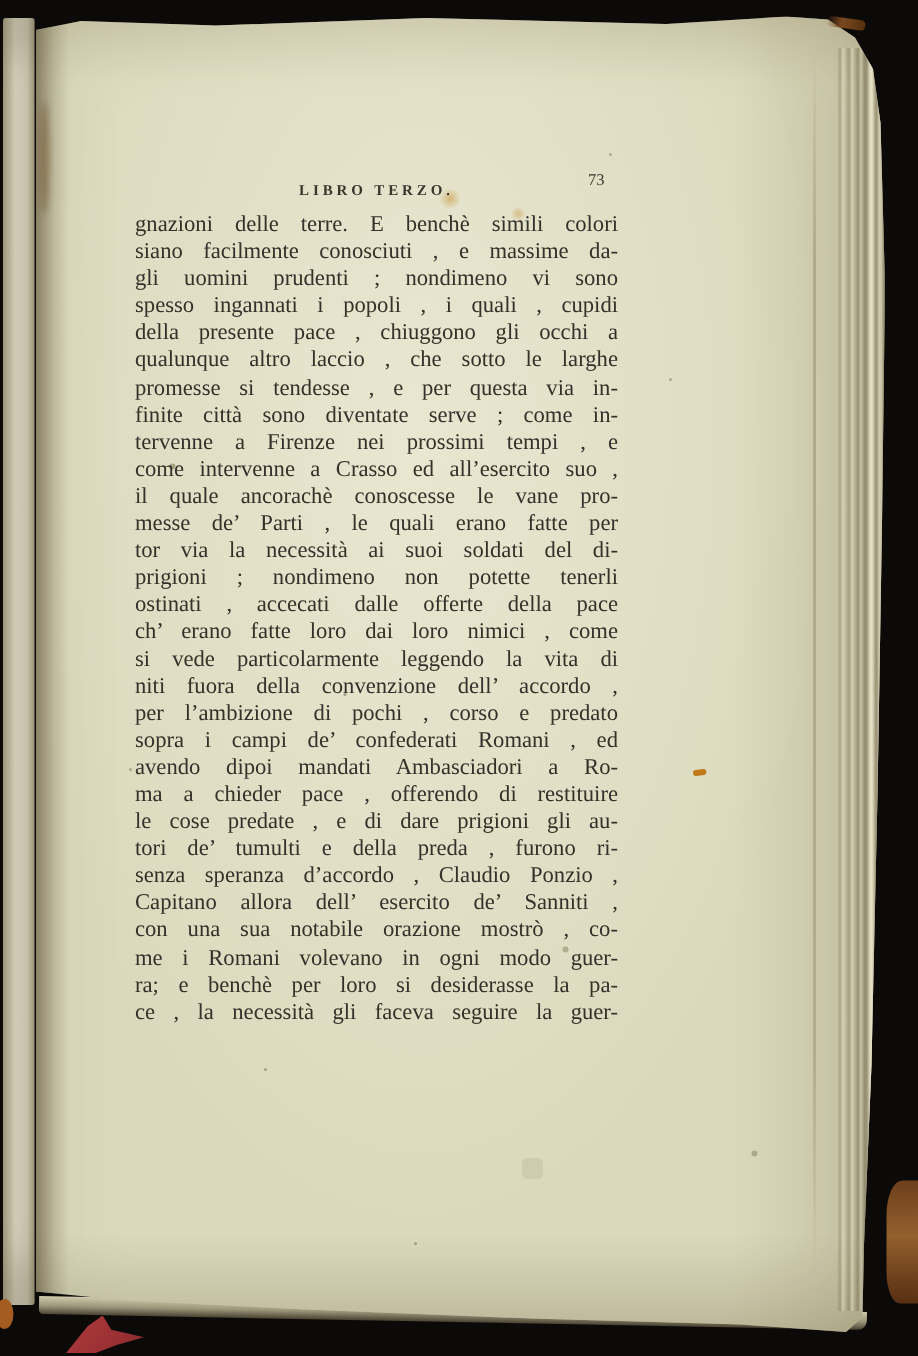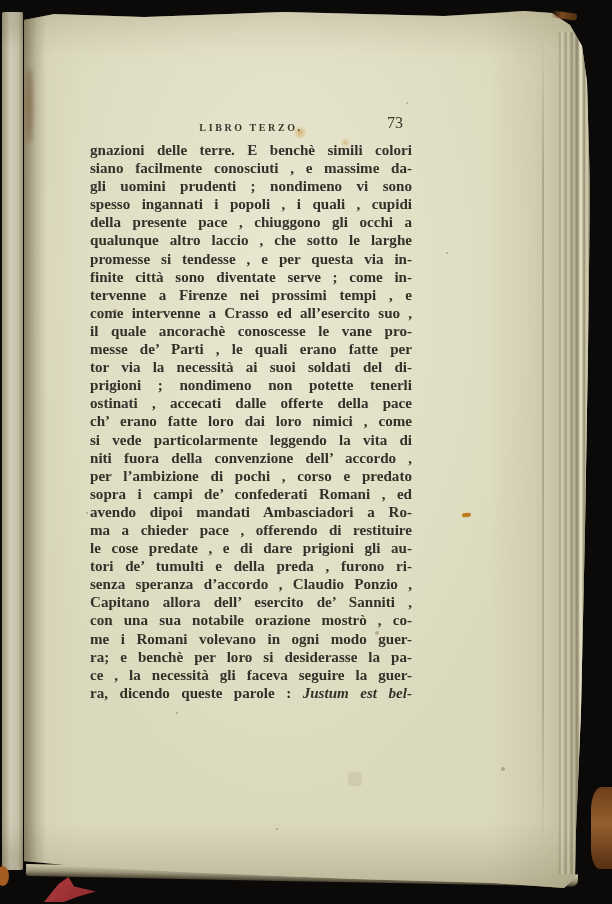--- a/index.html
+++ b/index.html
@@ -115,23 +115,23 @@
     color:var(--ink,#35312a);
   }
   .header{position:relative;height:24px;}
   .running-title{
     position:absolute;left:50%;transform:translateX(-50%);top:6px;
     font-size:10px;font-weight:bold;letter-spacing:2.6px;white-space:nowrap;
     color:#3a362c;
   }
   .page-number{
     position:absolute;right:9px;top:-2px;
-    font-size:16px;color:#3a362c;
-  }
-  .body-lines{margin-top:1px;font-weight:bold;}
+    font-size:11px;color:#3a362c;
+  }
+  .body-lines{margin-top:1px;}
   .line{
     font-size:15.1px;line-height:18.1px;white-space:nowrap;
     text-align:justify;text-align-last:justify;
     -moz-text-align-last:justify;
     width:100%;
   }
   .line span, .line i{white-space:normal;}
   .line i{font-style:italic;}
 </style>
 </head>
@@ -182,21 +182,20 @@
           <div class="line"><span>avendo dipoi mandati Ambasciadori a Ro-</span></div>
           <div class="line"><span>ma a chieder pace , offerendo di restituire</span></div>
           <div class="line"><span>le cose predate , e di dare prigioni gli au-</span></div>
           <div class="line"><span>tori de’ tumulti e della preda , furono ri-</span></div>
           <div class="line"><span>senza speranza d’accordo , Claudio Ponzio ,</span></div>
           <div class="line"><span>Capitano allora dell’ esercito de’ Sanniti ,</span></div>
           <div class="line"><span>con una sua notabile orazione mostrò , co-</span></div>
           <div class="line"><span>me i Romani volevano in ogni modo guer-</span></div>
           <div class="line"><span>ra; e benchè per loro si desiderasse la pa-</span></div>
           <div class="line"><span>ce , la necessità gli faceva seguire la guer-</span></div>
-          <div class="line"><span>ra, dicendo queste parole : </span><i>Justum est bel-</i></div>
         </div>
     </div>
   </div>
 
   <div class="leather-top"></div>
   <div class="red-mark"></div>
   <div class="orange-dot"></div>
 </div>
 
 </body></html>

